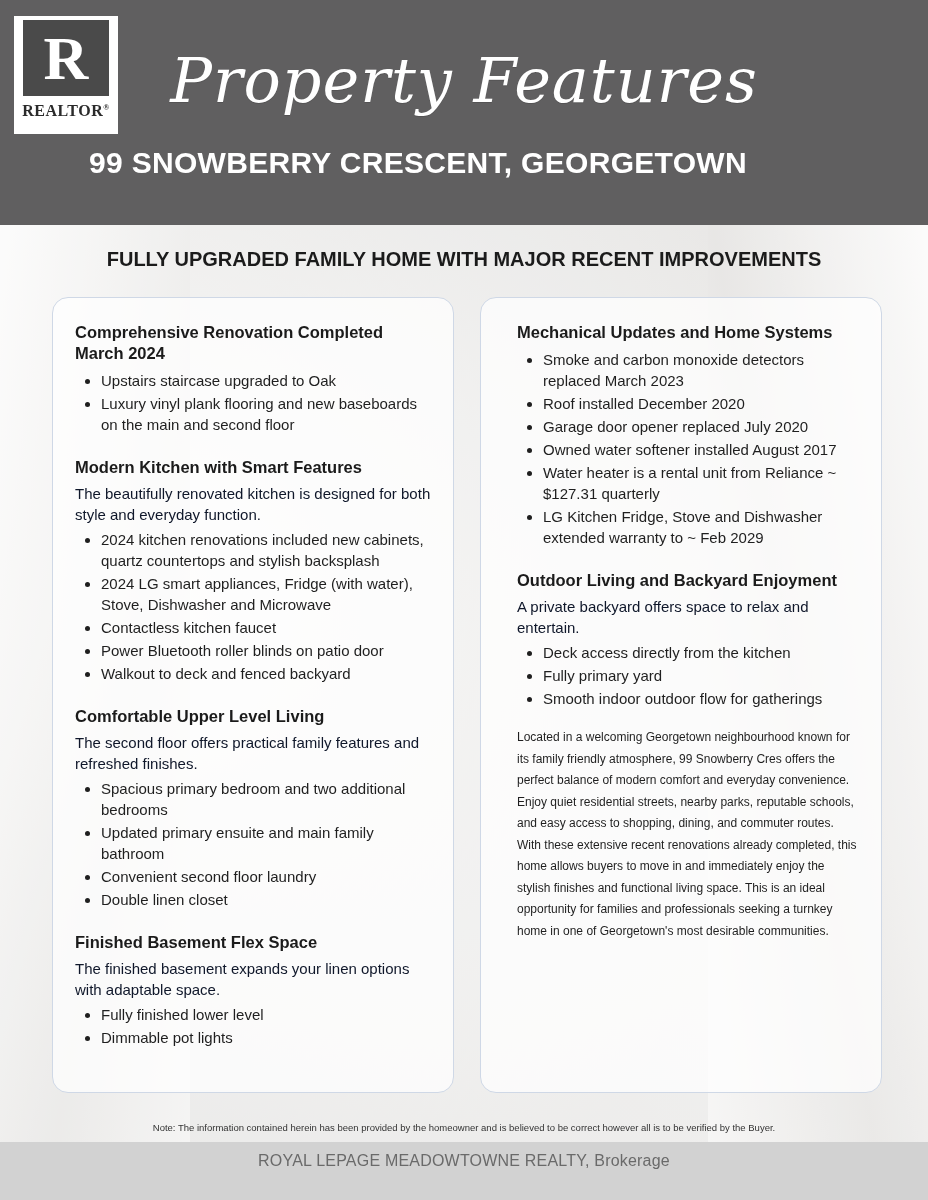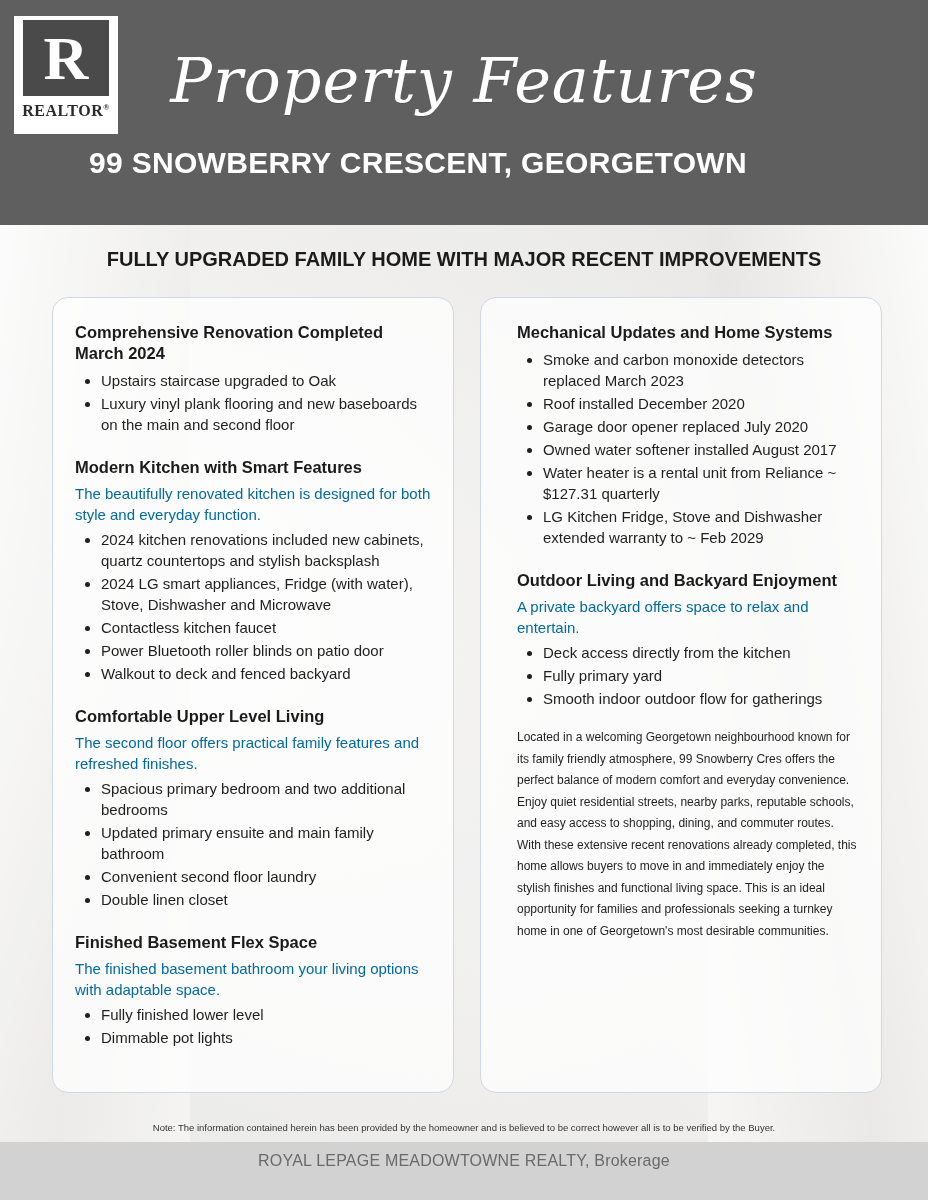--- a/index.html
+++ b/index.html
@@ -123,21 +123,21 @@
     font-size: 16.5px;
     font-weight: bold;
     color: #1b1b1b;
     line-height: 21px;
   }
   h3.sec.gap { margin-top: 22px; }
   p.lead {
     margin: 0 0 4px 0;
     font-size: 15px;
     line-height: 20.5px;
-    color: #0369a1;
+    color: #0f172a;
   }
   ul.bul {
     margin: 4px 0 0 0;
     padding-left: 26px;
     list-style: disc;
   }
   ul.bul li {
     font-size: 15px;
     line-height: 21px;
     color: #1f1f1f;
@@ -213,21 +213,21 @@
       <h3 class="sec gap">Comfortable Upper Level Living</h3>
       <p class="lead">The second floor offers practical family features and refreshed finishes.</p>
       <ul class="bul">
         <li>Spacious primary bedroom and two additional bedrooms</li>
         <li>Updated primary ensuite and main family bathroom</li>
         <li>Convenient second floor laundry</li>
         <li>Double linen closet</li>
       </ul>
 
       <h3 class="sec gap">Finished Basement Flex Space</h3>
-      <p class="lead">The finished basement bathroom your living options with adaptable space.</p>
+      <p class="lead">The finished basement expands your linen options with adaptable space.</p>
       <ul class="bul">
         <li>Fully finished lower level</li>
         <li>Dimmable pot lights</li>
       </ul>
 
     </div>
 
     <div class="card right">
 
       <h3 class="sec">Mechanical Updates and Home Systems</h3>

